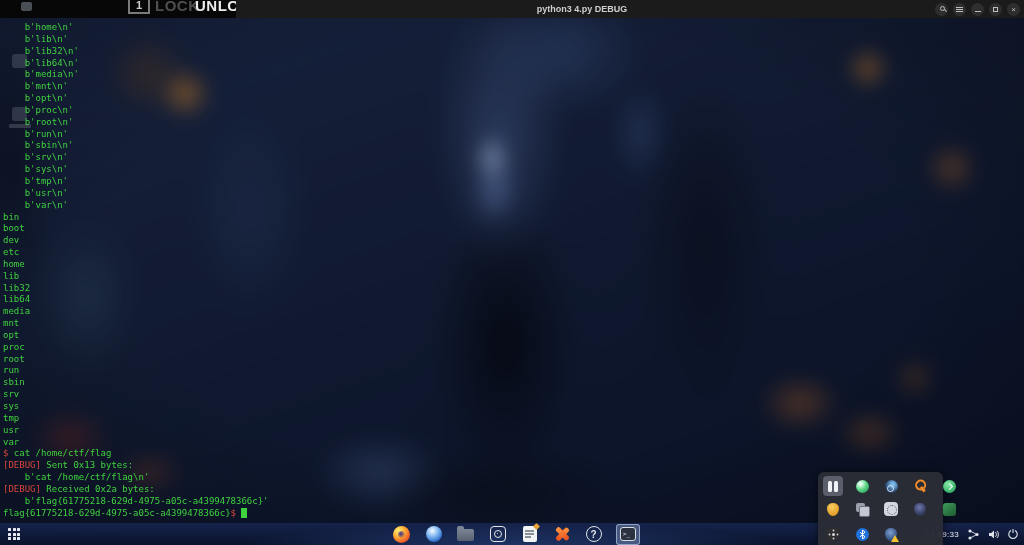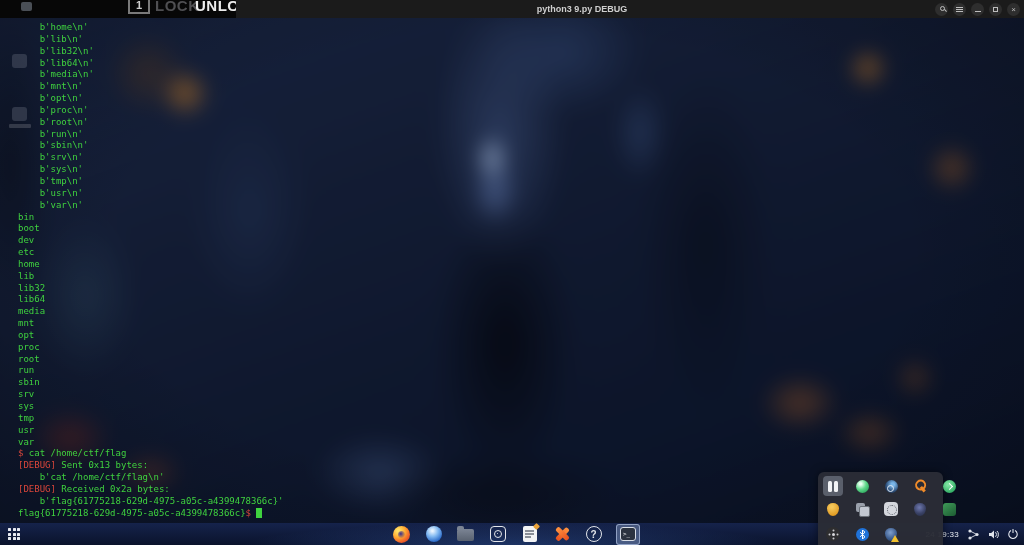--- a/index.html
+++ b/index.html
@@ -49,21 +49,21 @@
       radial-gradient(ellipse 90px 230px at 725px 245px, rgba(8,12,24,.6), rgba(8,12,24,0) 75%),
       radial-gradient(ellipse 60px 200px at 30px 165px, rgba(6,10,20,.55), rgba(6,10,20,0) 75%),
       linear-gradient(160deg, #1d2b4c 0%, #16213c 35%, #0e1830 70%, #0a1226 100%);
   }
   #wp-vignette { position:absolute; inset:0; background:radial-gradient(ellipse at 50% 45%, rgba(0,0,0,0) 55%, rgba(5,8,16,.45) 100%); }
   .desk-ico { position:absolute; background:rgba(128,136,152,.4); border-radius:3px; }
   .desk-lbl { position:absolute; background:rgba(150,152,162,.38); border-radius:1px; }
 
   
   #terminal { position:absolute; left:0; top:18px; width:1024px; height:505px; background:rgba(9,13,25,.25); z-index:5; }
-  #term-lines { position:absolute; left:18px; top:4px; font-family:"DejaVu Sans Mono","Liberation Mono",monospace; font-size:9px; line-height:11.85px; white-space:pre; }
+  #term-lines { position:absolute; left:3px; top:4px; font-family:"DejaVu Sans Mono","Liberation Mono",monospace; font-size:9px; line-height:11.85px; white-space:pre; }
   .tline { height:11.85px; }
   .g { color:#3fd23f; }
   .r { color:#d9463a; }
   .cursor { display:inline-block; width:5.5px; height:10px; background:#3fd23f; vertical-align:-2px; }
 
   
   #taskbar { position:absolute; left:0; top:523px; width:1024px; height:22px; z-index:30;
     background:radial-gradient(ellipse 340px 30px at 512px 24px, rgba(64,110,200,.38), rgba(64,110,200,0) 80%),
                linear-gradient(180deg, rgba(22,36,78,.92), rgba(10,19,44,.96)); }
   #app-grid { position:absolute; left:8px; top:5px; width:14px; height:13px; display:grid; grid-template-columns:repeat(3,3px); grid-template-rows:repeat(3,3px); gap:1.5px; }
@@ -141,21 +141,21 @@
     <div id="term-lines"><div class="tline"><span class="g">    b'home\n'</span></div><div class="tline"><span class="g">    b'lib\n'</span></div><div class="tline"><span class="g">    b'lib32\n'</span></div><div class="tline"><span class="g">    b'lib64\n'</span></div><div class="tline"><span class="g">    b'media\n'</span></div><div class="tline"><span class="g">    b'mnt\n'</span></div><div class="tline"><span class="g">    b'opt\n'</span></div><div class="tline"><span class="g">    b'proc\n'</span></div><div class="tline"><span class="g">    b'root\n'</span></div><div class="tline"><span class="g">    b'run\n'</span></div><div class="tline"><span class="g">    b'sbin\n'</span></div><div class="tline"><span class="g">    b'srv\n'</span></div><div class="tline"><span class="g">    b'sys\n'</span></div><div class="tline"><span class="g">    b'tmp\n'</span></div><div class="tline"><span class="g">    b'usr\n'</span></div><div class="tline"><span class="g">    b'var\n'</span></div><div class="tline"><span class="g">bin</span></div><div class="tline"><span class="g">boot</span></div><div class="tline"><span class="g">dev</span></div><div class="tline"><span class="g">etc</span></div><div class="tline"><span class="g">home</span></div><div class="tline"><span class="g">lib</span></div><div class="tline"><span class="g">lib32</span></div><div class="tline"><span class="g">lib64</span></div><div class="tline"><span class="g">media</span></div><div class="tline"><span class="g">mnt</span></div><div class="tline"><span class="g">opt</span></div><div class="tline"><span class="g">proc</span></div><div class="tline"><span class="g">root</span></div><div class="tline"><span class="g">run</span></div><div class="tline"><span class="g">sbin</span></div><div class="tline"><span class="g">srv</span></div><div class="tline"><span class="g">sys</span></div><div class="tline"><span class="g">tmp</span></div><div class="tline"><span class="g">usr</span></div><div class="tline"><span class="g">var</span></div><div class="tline"><span class="r">$</span><span class="g"> cat /home/ctf/flag</span></div><div class="tline"><span class="r">[DEBUG]</span><span class="g"> Sent 0x13 bytes:</span></div><div class="tline"><span class="g">    b'cat /home/ctf/flag\n'</span></div><div class="tline"><span class="r">[DEBUG]</span><span class="g"> Received 0x2a bytes:</span></div><div class="tline"><span class="g">    b'flag{61775218-629d-4975-a05c-a4399478366c}'</span></div><div class="tline"><span class="g">flag{61775218-629d-4975-a05c-a4399478366c}</span><span class="r">$</span><span class="g"> </span><span class="cursor"></span></div></div>
   </div>
 
   <div id="titlebar">
     <div id="bg-window-fragment">
       <span class="mini-desk-ico"></span>
       <span class="tab-one-box">1</span>
       <span class="lock-lbl">LOCK</span>
       <span class="unlock-lbl">UNLOCK</span>
     </div>
-    <div id="win-title">python3 9.py DEBUG</div>
+    <div id="win-title">python3 4.py DEBUG</div>
     <div id="win-controls">
       <div class="wbtn">
           <span class="mag"></span>
         </div>
       <div class="wbtn">
           <span class="hamb"></span>
         </div>
       <div class="wbtn">
           <span class="minus"></span>
         </div>

